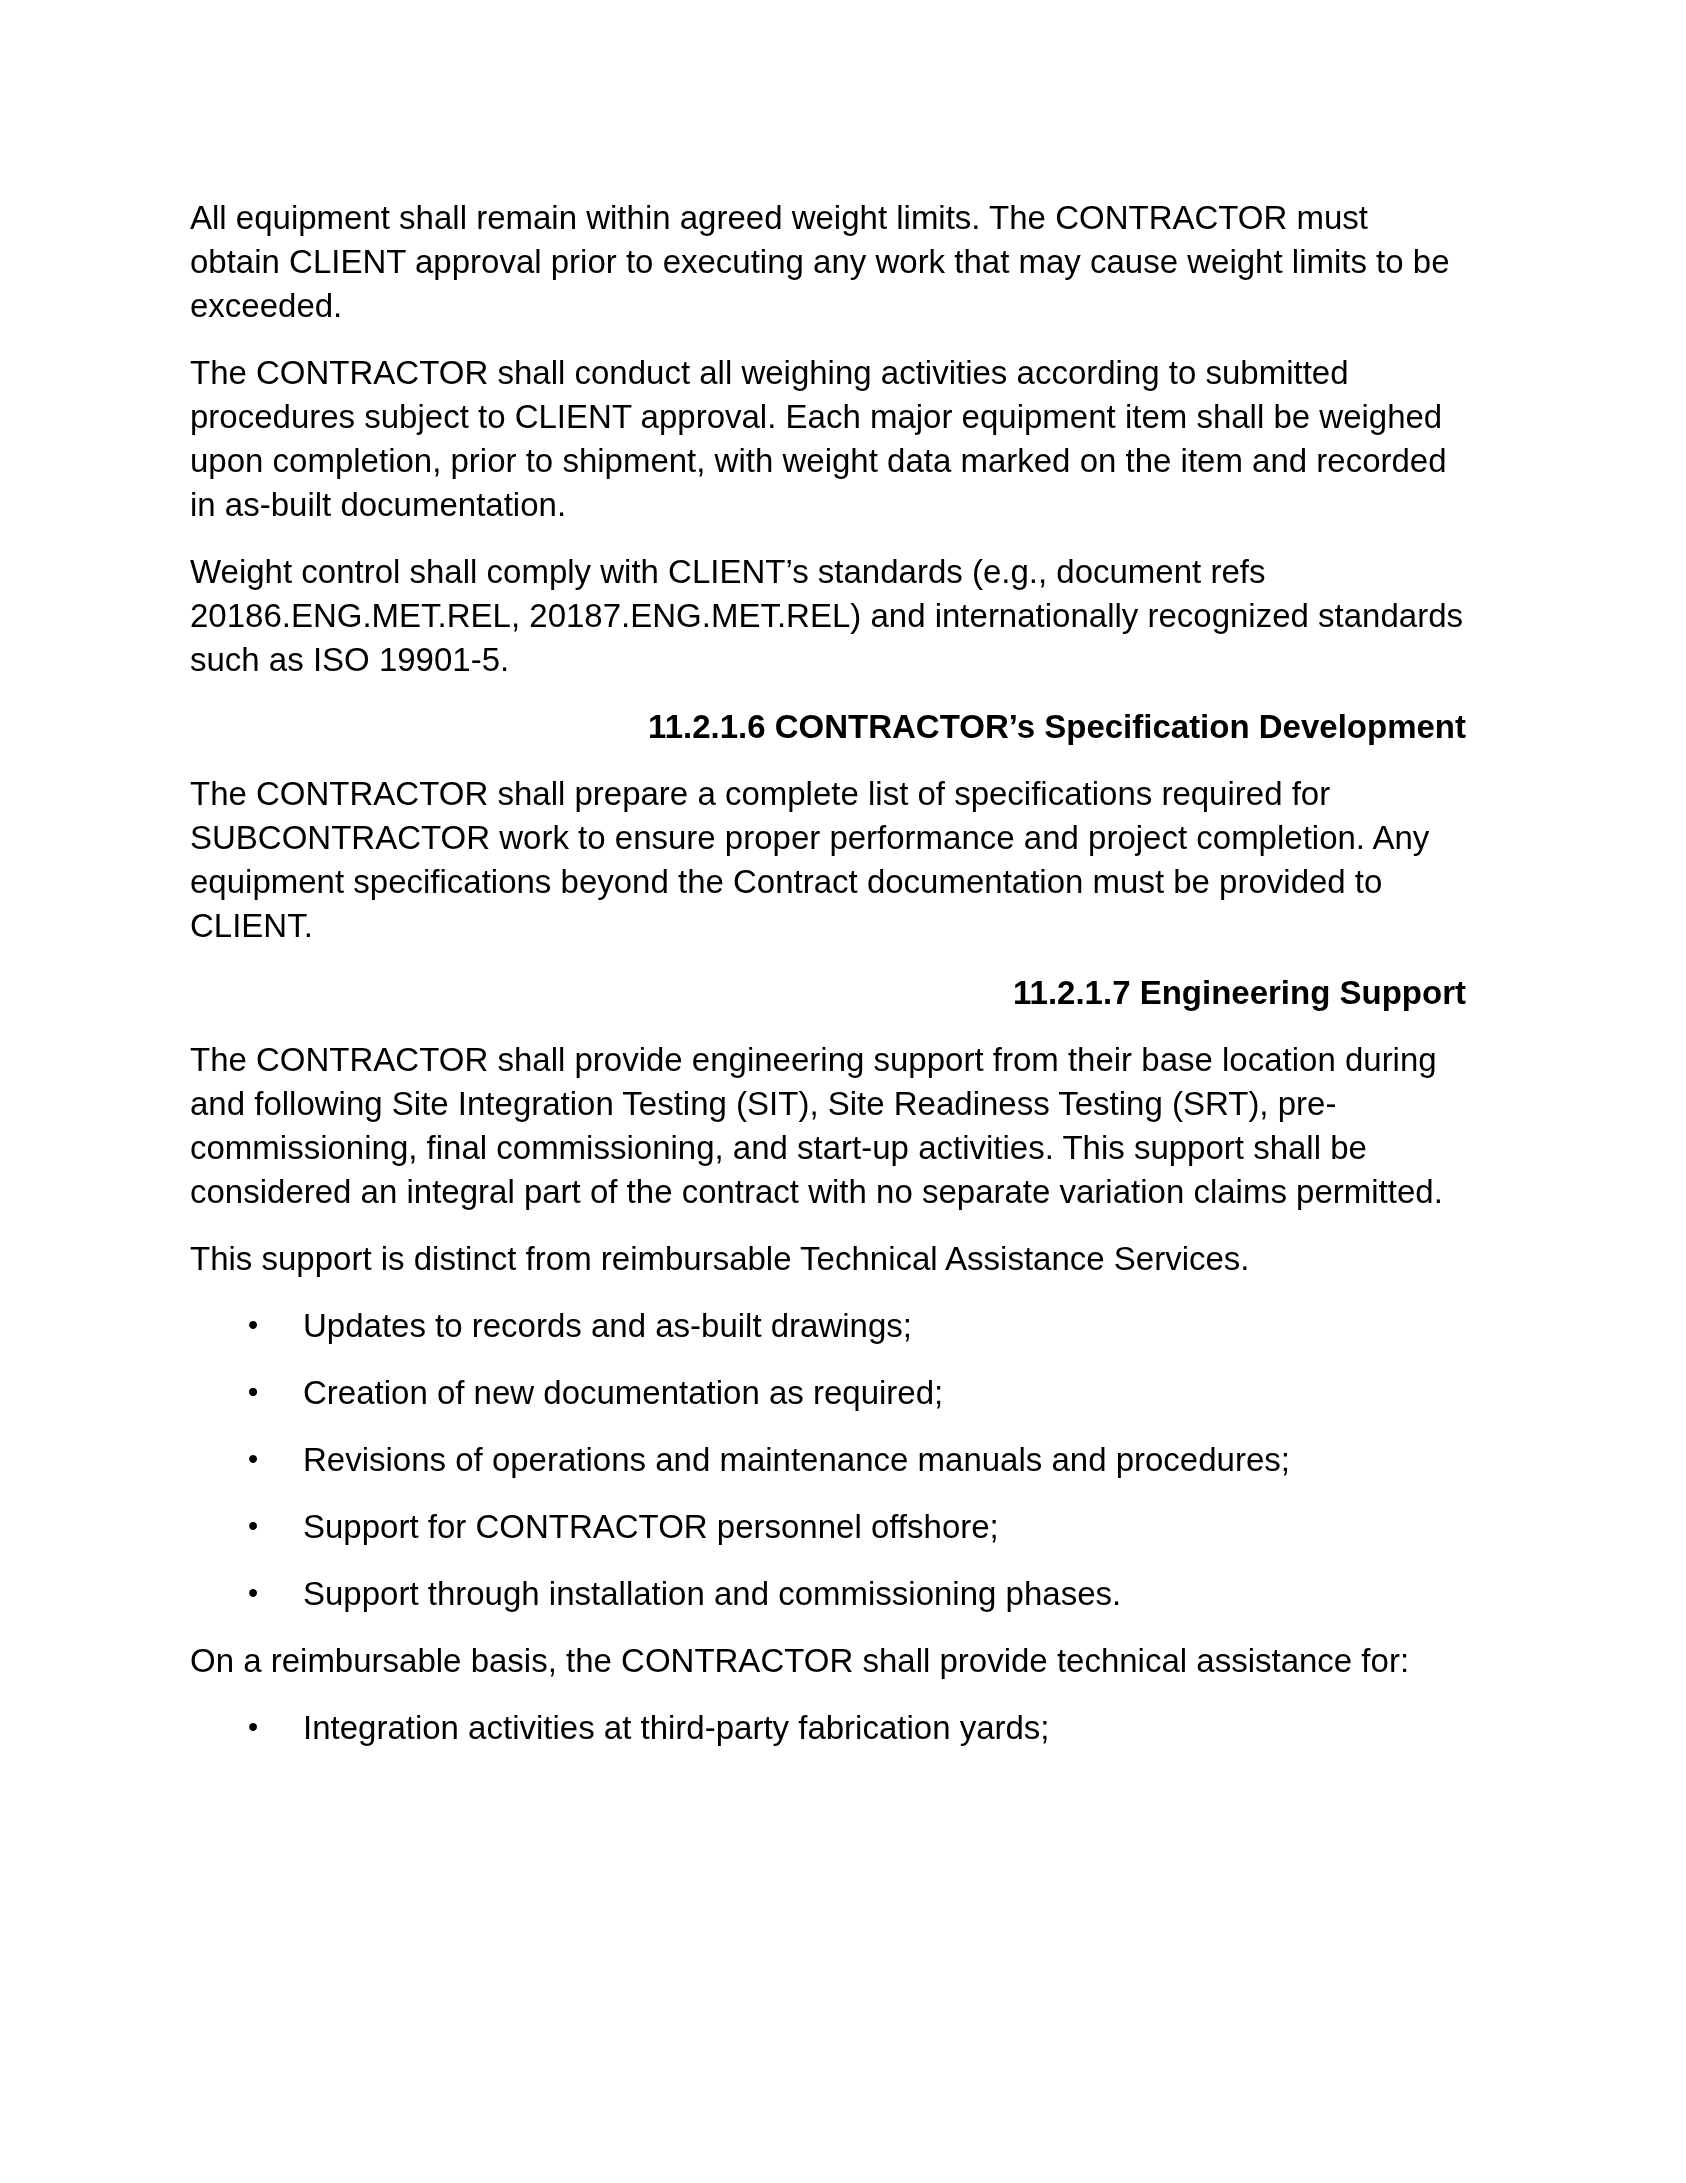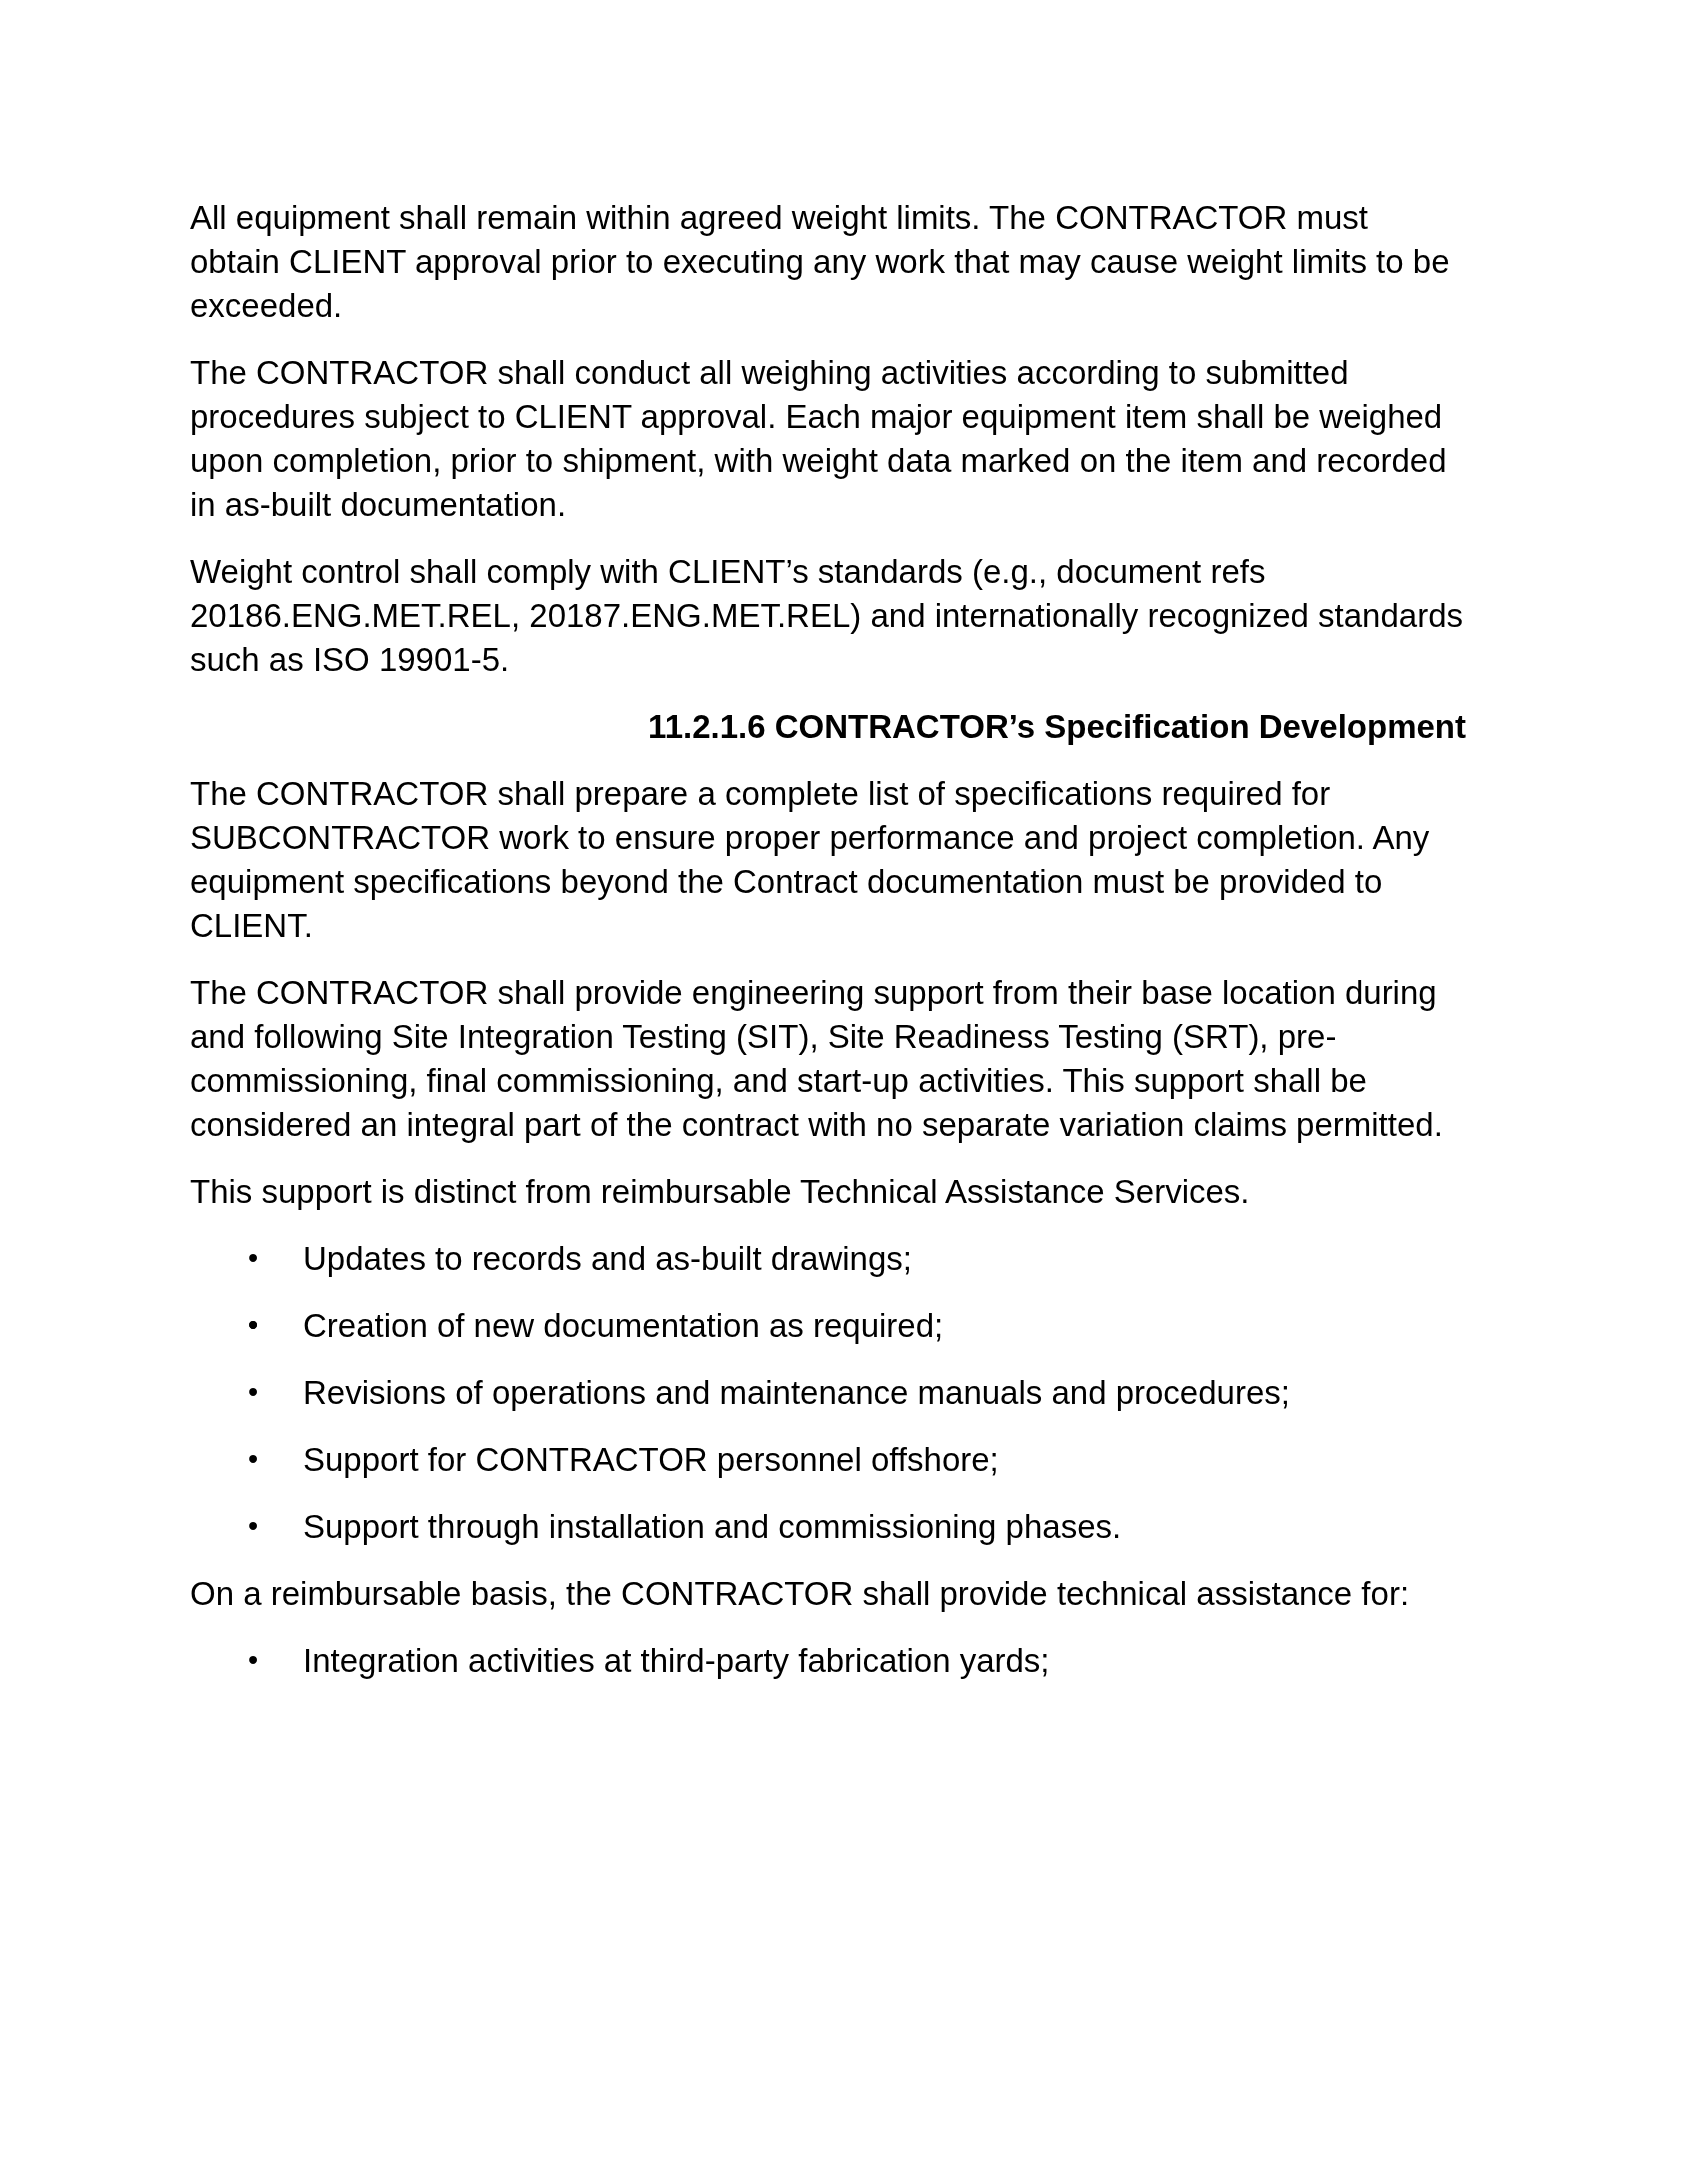--- a/index.html
+++ b/index.html
@@ -73,20 +73,21 @@
     <p class="para">All equipment shall remain within agreed weight limits. The CONTRACTOR must obtain CLIENT approval prior to executing any work that may cause weight limits to be exceeded.</p>
 
     <p class="para">The CONTRACTOR shall conduct all weighing activities according to submitted procedures subject to CLIENT approval. Each major equipment item shall be weighed upon completion, prior to shipment, with weight data marked on the item and recorded in as-built documentation.</p>
 
     <p class="para">Weight control shall comply with CLIENT’s standards (e.g., document refs 20186.ENG.MET.REL, 20187.ENG.MET.REL) and internationally recognized standards such as ISO 19901-5.</p>
 
     <h2 class="heading">11.2.1.6 CONTRACTOR’s Specification Development</h2>
 
     <p class="para">The CONTRACTOR shall prepare a complete list of specifications required for SUBCONTRACTOR work to ensure proper performance and project completion. Any equipment specifications beyond the Contract documentation must be provided to CLIENT.</p>
 
+    <h2 class="heading">11.2.1.7 Engineering Support</h2>
 
     <p class="para">The CONTRACTOR shall provide engineering support from their base location during and following Site Integration Testing (SIT), Site Readiness Testing (SRT), pre-commissioning, final commissioning, and start-up activities. This support shall be considered an integral part of the contract with no separate variation claims permitted.</p>
 
     <p class="para">This support is distinct from reimbursable Technical Assistance Services.</p>
 
 
     <ul class="bullets">
       <li class="bullet-item">
         <span class="bullet-glyph">•</span>
         <span>Updates to records and as-built drawings;</span>

